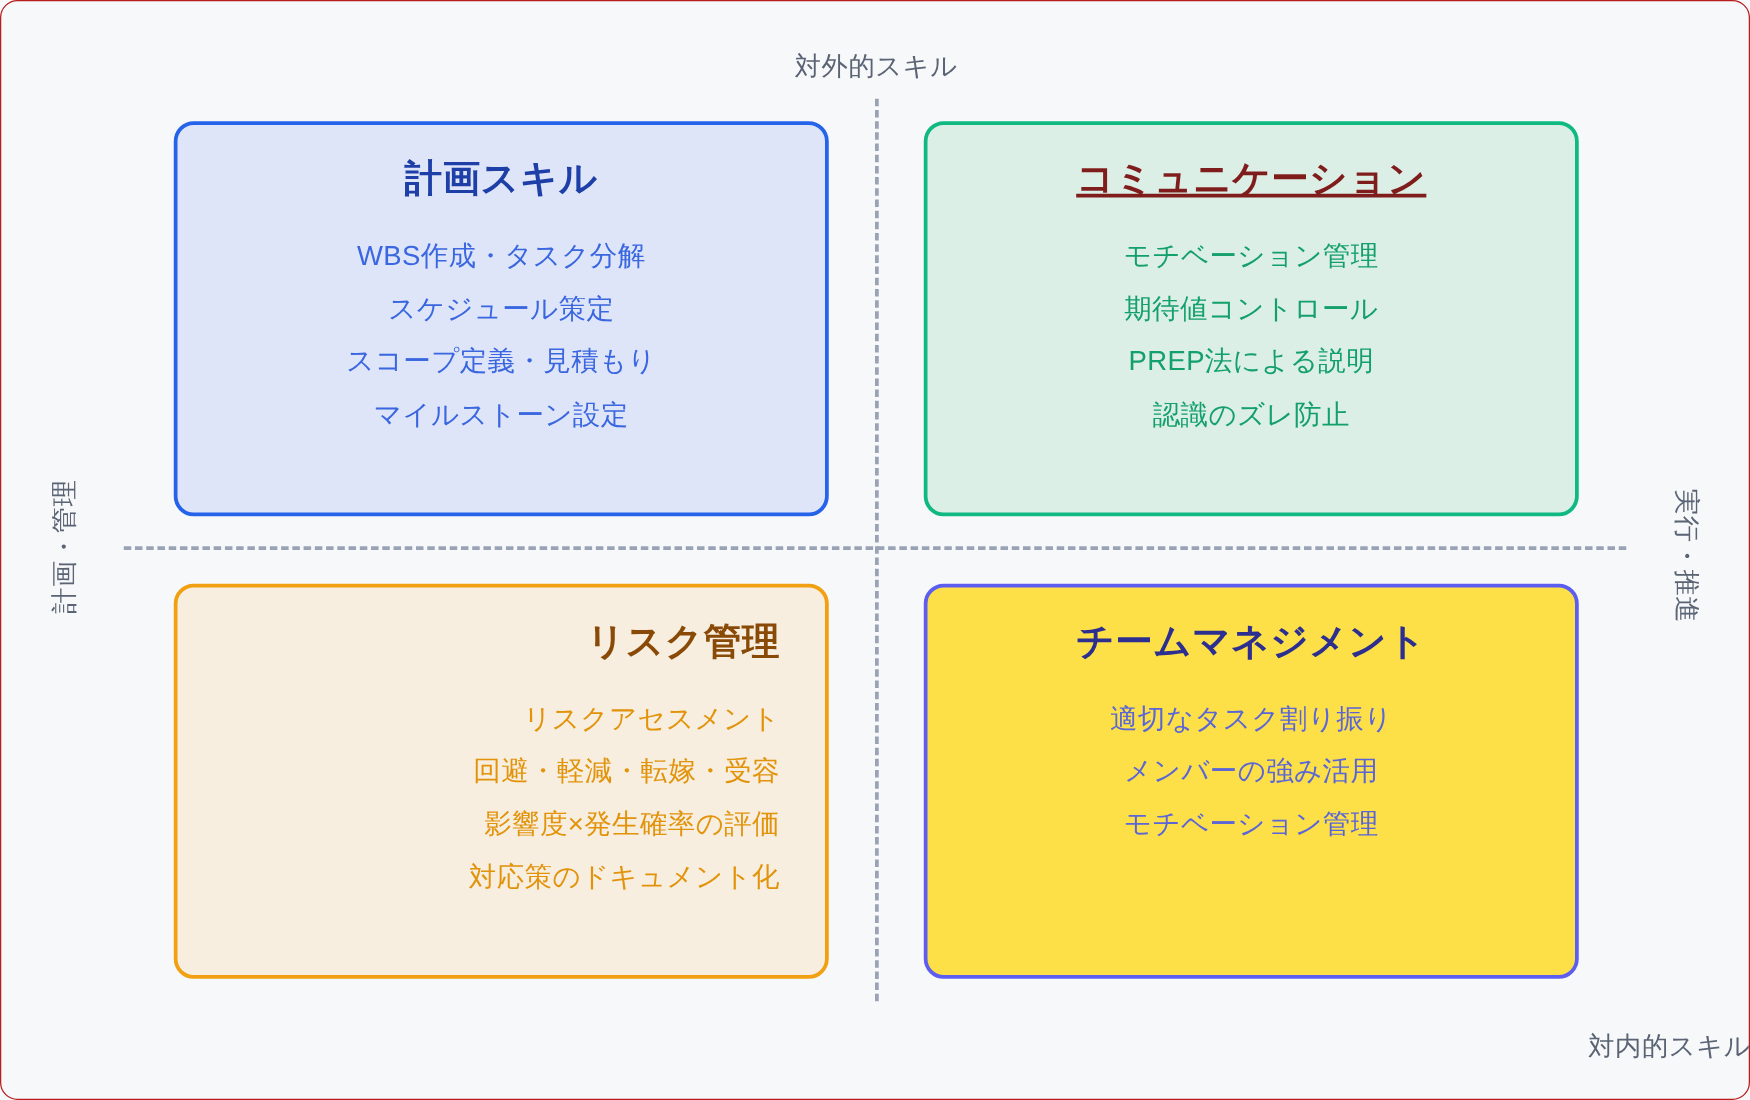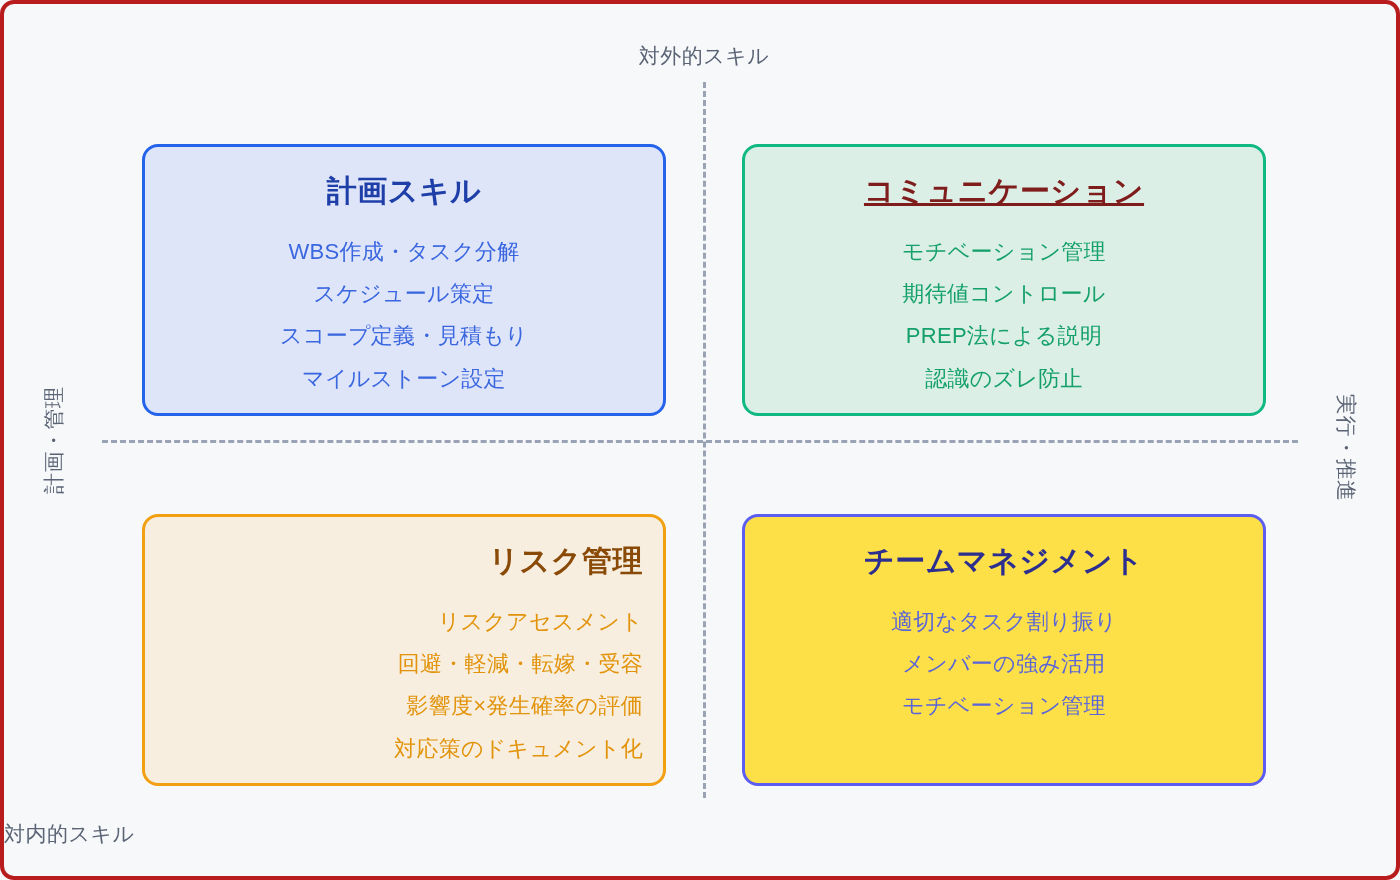--- a/index.html
+++ b/index.html
@@ -10,21 +10,21 @@
     background: #f7f8fa;
     font-family: "Liberation Sans", "DejaVu Sans", sans-serif;
   }
 
   #matrix-root {
     position: relative;
     width: 1400px;
     height: 880px;
     background: #f7f8fa;
     border-radius: 14px;
-    border: 4px solid #b91c1c;
+    border: 1px solid #b91c1c;
     overflow: hidden;
   }
 
   
   .axis-label {
     position: absolute;
     color: #5a6475;
     font-size: 21px;
     letter-spacing: 0.5px;
     white-space: nowrap;
@@ -32,21 +32,21 @@
   #axis-top {
     top: 38px;
     left: 0;
     width: 1400px;
     text-align: center;
   }
   #axis-bottom {
     bottom: 28px;
     left: 0;
     width: 1400px;
-    text-align: left;
+    text-align: right;
   }
   #axis-left {
     left: 0px;
     top: 440px;
     width: 100px;
     text-align: center;
     transform: translateY(-50%) rotate(-90deg);
     transform-origin: 50% 50%;
   }
   #axis-right {
@@ -87,23 +87,22 @@
     grid-template-columns: 524px 524px;
     grid-template-rows: 316px 316px;
     column-gap: 76px;
     row-gap: 54px;
   }
 
   .quadrant {
     border-radius: 16px;
     border-width: 3px;
     border-style: solid;
-    padding: 26px 20px 20px;
+    padding: 26px 36px 20px;
     text-align: center;
-    margin-top: 44px;
   }
 
   .quadrant-title {
     font-size: 30px;
     font-weight: bold;
     line-height: 1.2;
     margin-bottom: 22px;
     letter-spacing: 0.5px;
   }
 

